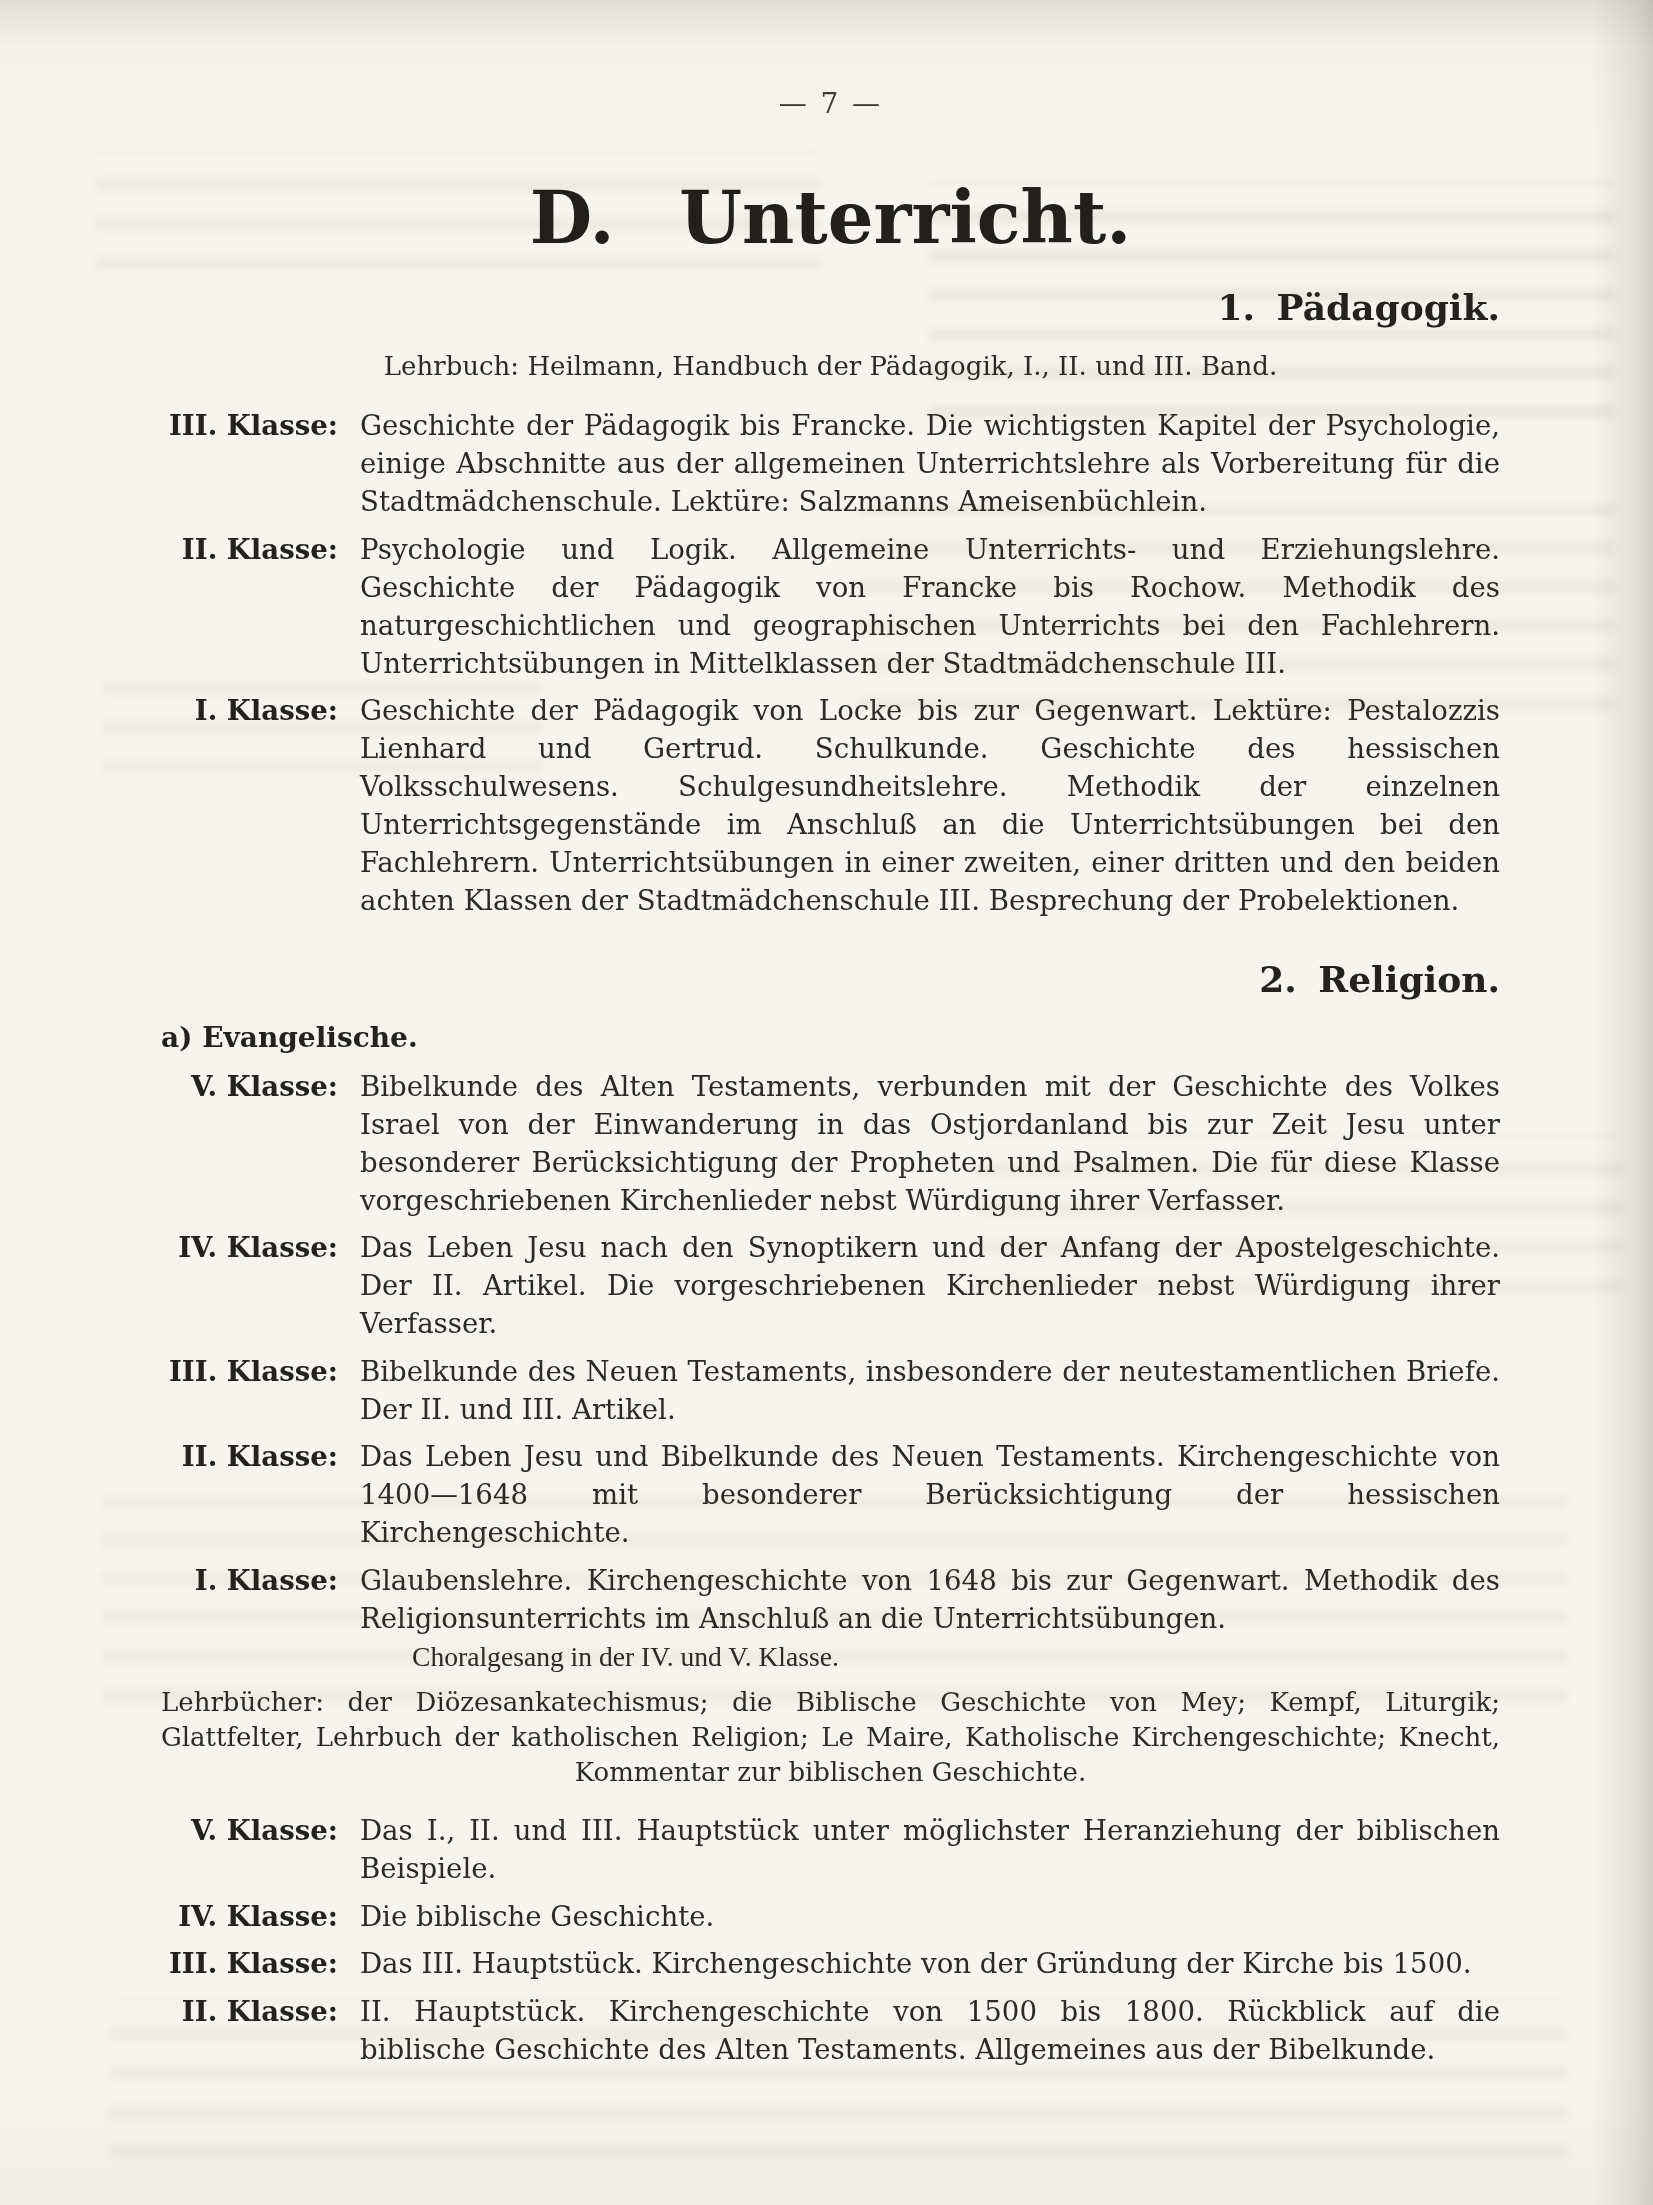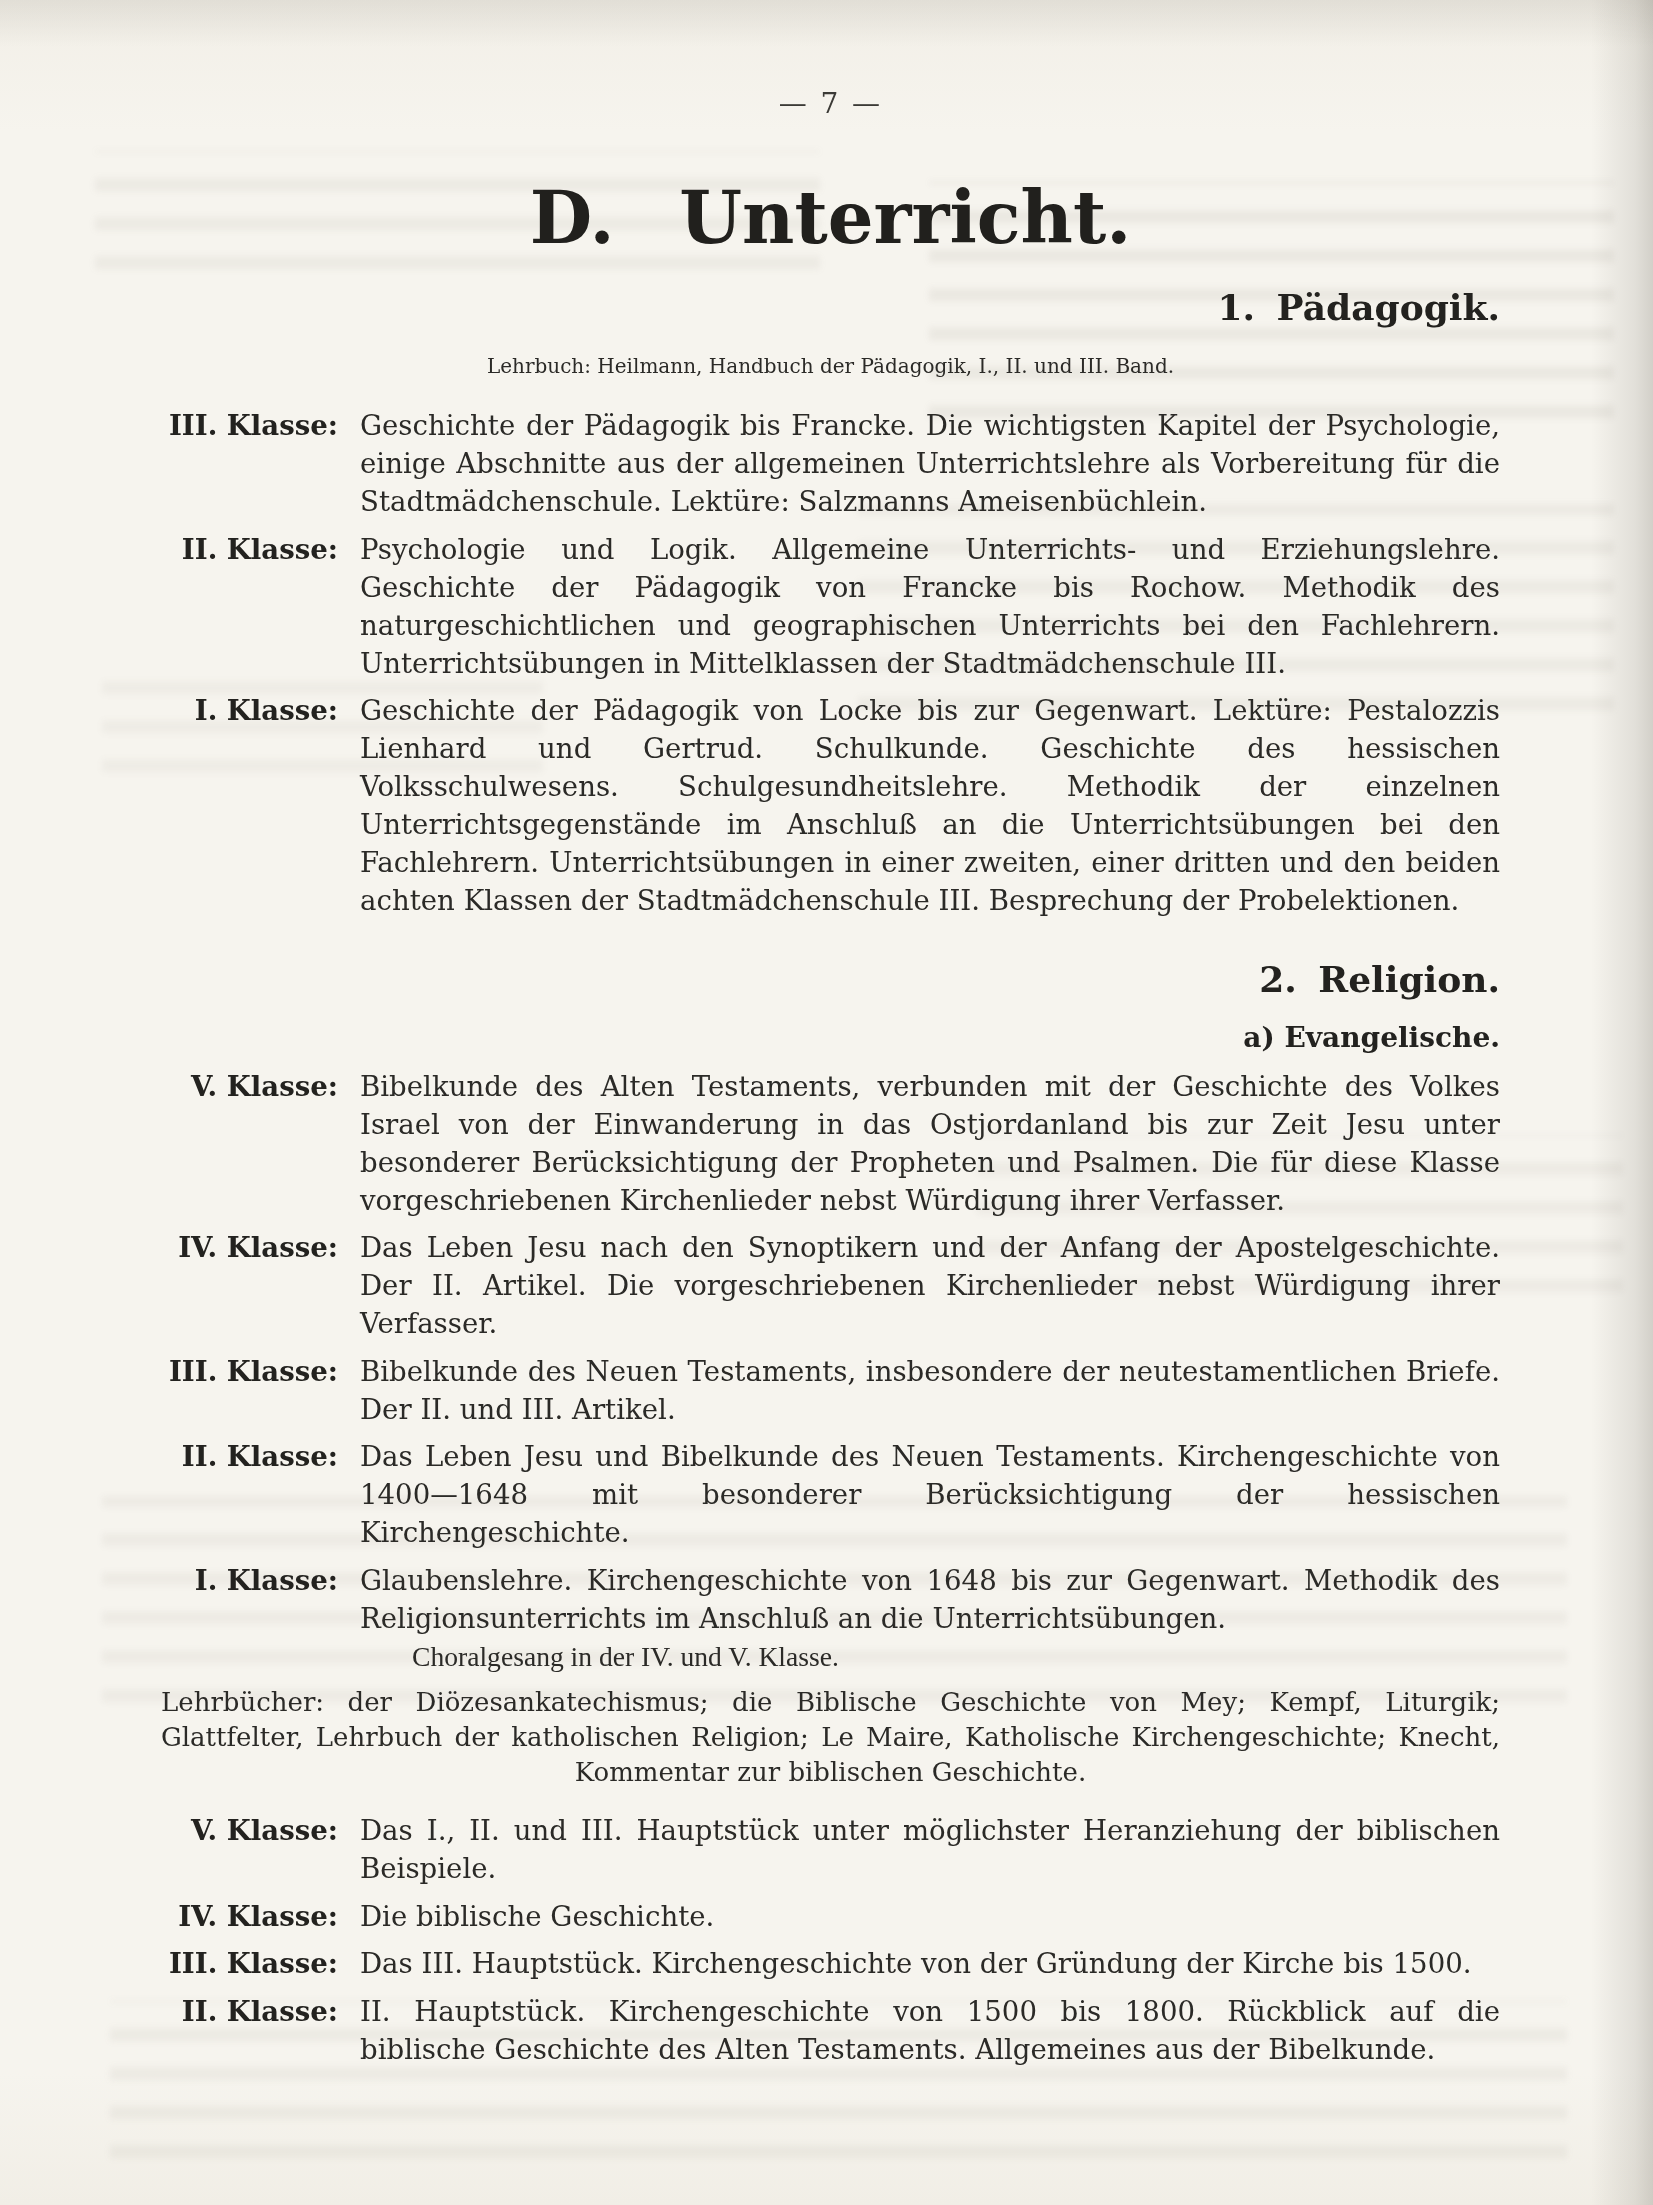--- a/index.html
+++ b/index.html
@@ -70,30 +70,30 @@
     text-align: right;
     font-size: 36px;
     font-weight: 700;
     word-spacing: 0.25em;
     color: #23221f;
     margin-bottom: 20.5px;
   }
   .mt-lg { margin-top: 38px; }
 
   .sub-heading {
-    text-align: right;
+    text-align: left;
     font-size: 28px;
     font-weight: 700;
     color: #23221f;
     margin: 20.5px 0 14px;
   }
 
   .lehrbuch-line {
     text-align: center;
-    font-size: 20px;
+    font-size: 26px;
     line-height: 35px;
     margin-bottom: 23.6px;
   }
   .lehrbuecher-line {
     font-size: 26px;
     line-height: 35px;
     margin-bottom: 22px;
   }
   .centered-last {
     text-align: justify;

